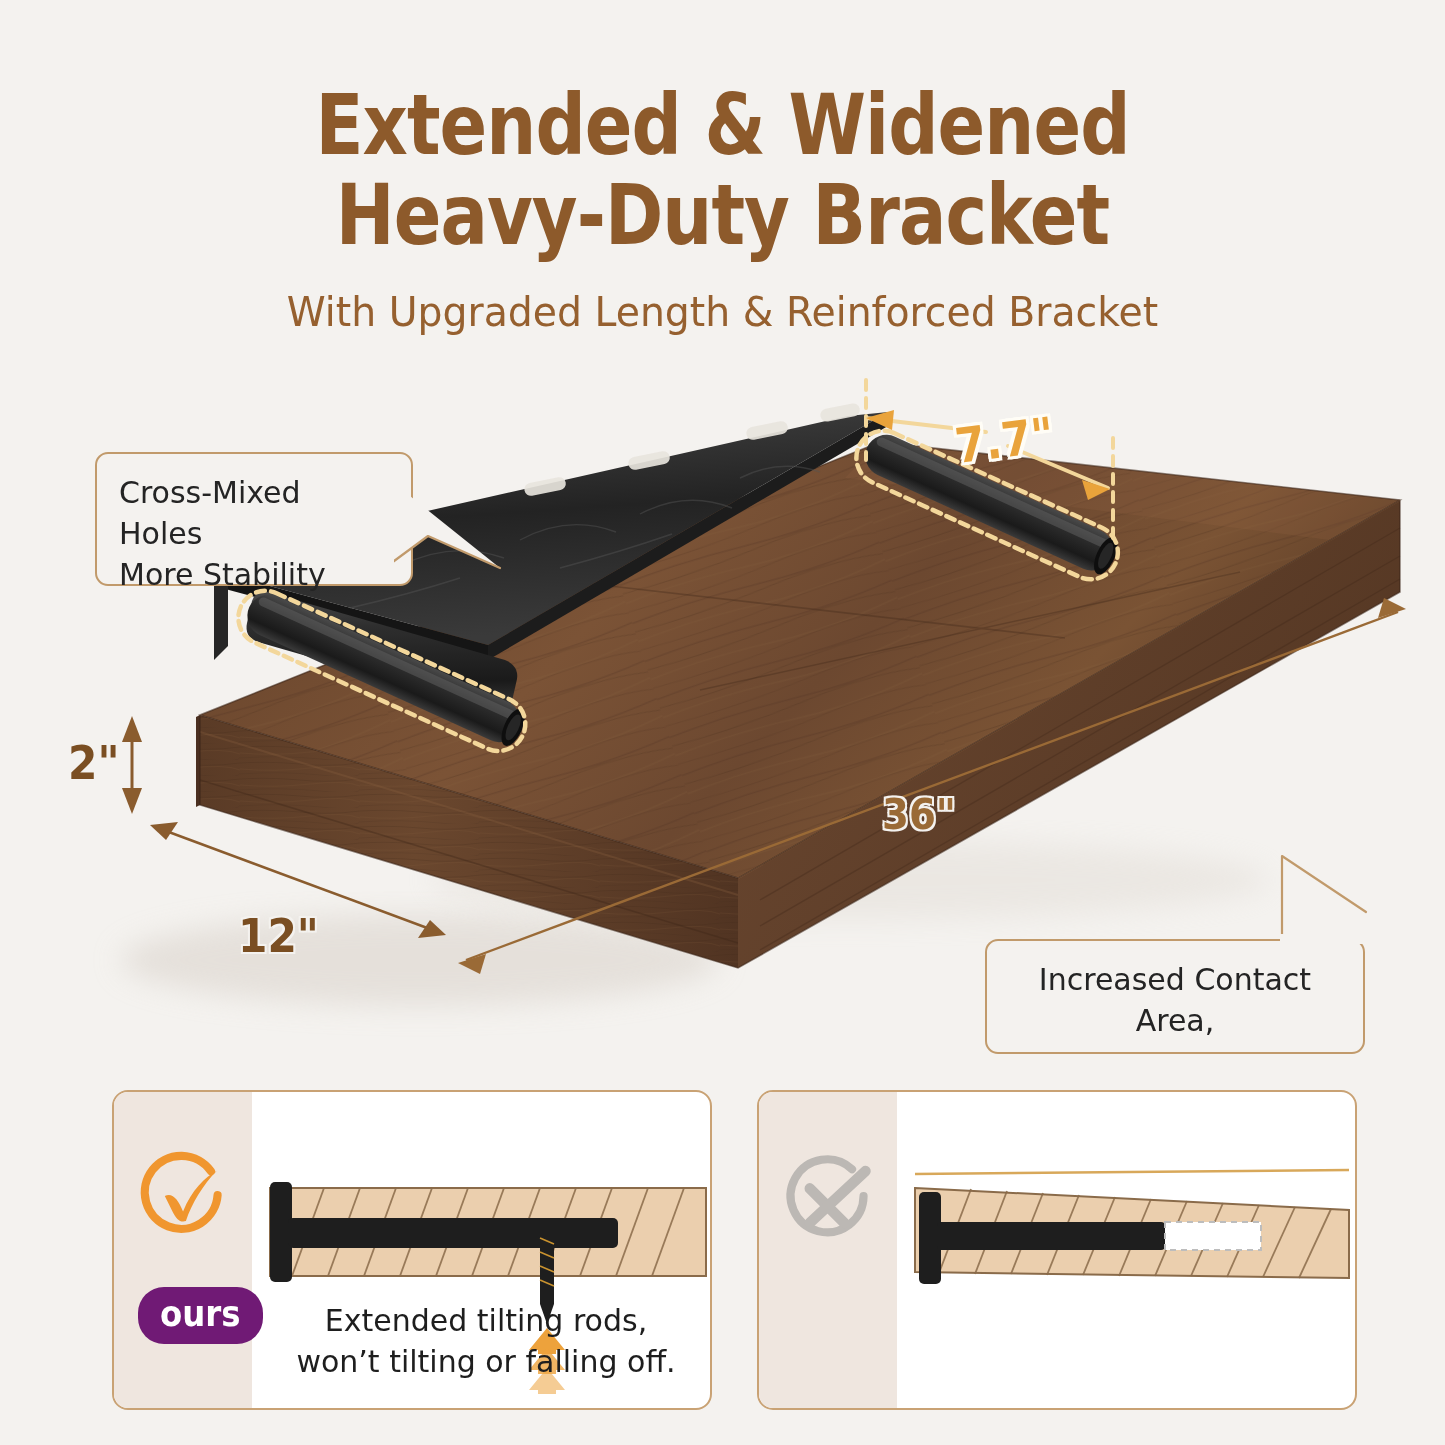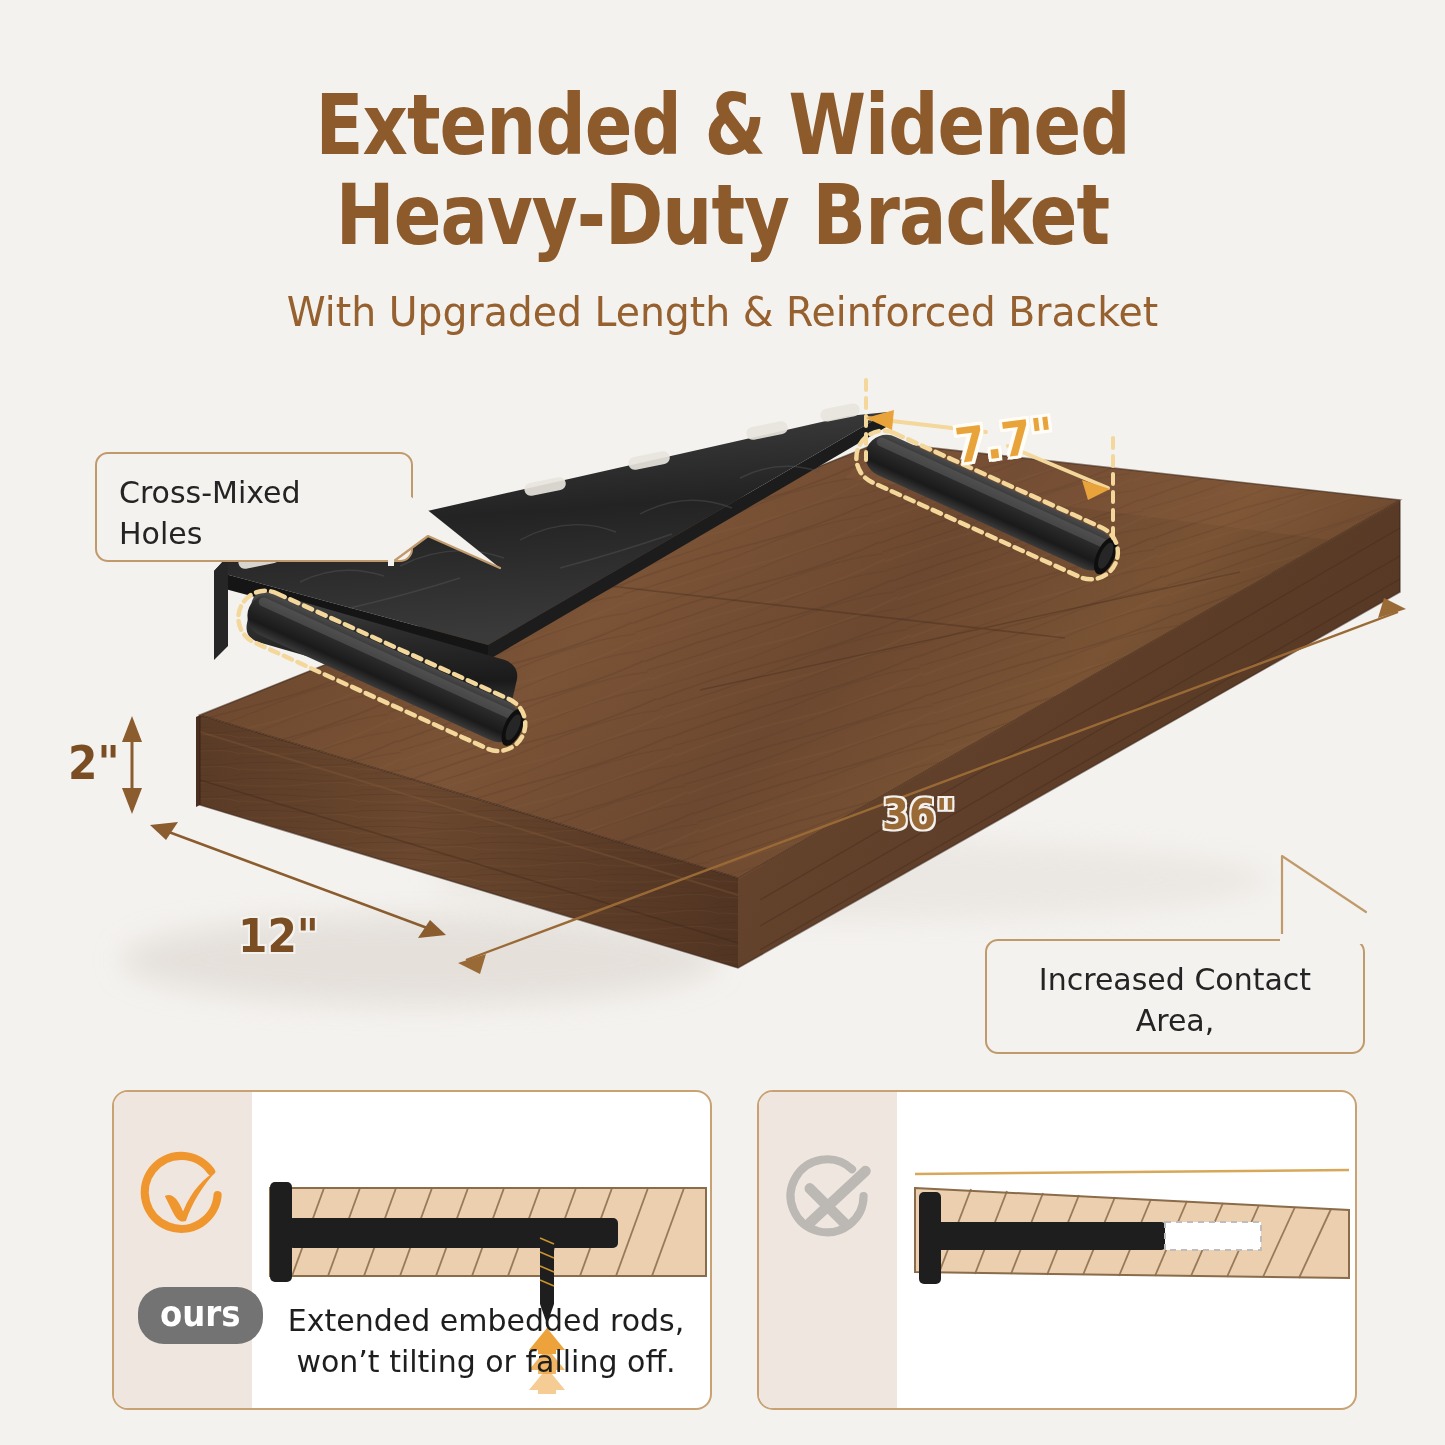--- a/index.html
+++ b/index.html
@@ -45,21 +45,21 @@
     border-radius:13px;
     color:#242424;
     font-size:30px;
     line-height:41px;
     font-family:"DejaVu Sans","Liberation Sans",sans-serif;
     box-sizing:border-box;
     text-align:center;
     padding:18px 20px 20px 20px;
     z-index:9;
   }
-  #callout-holes{left:95px;top:452px;width:318px;height:110px;text-align:left;padding-left:22px;}
+  #callout-holes{left:95px;top:452px;width:318px;height:134px;text-align:left;padding-left:22px;}
   #callout-load{left:985px;top:915px;width:380px;height:115px;margin-top:24px;}
 
   .tail{position:absolute;z-index:10;pointer-events:none;}
 
   
   .dim{
     position:absolute;
     font-weight:bold;
     font-family:"DejaVu Sans Condensed","Liberation Sans",sans-serif;
     z-index:8;
@@ -88,21 +88,21 @@
     position:absolute;left:0;top:0;width:138px;height:100%;
     background:#EFE6DF;
   }
   .panel-icon{position:absolute;left:22px;top:58px;width:96px;height:96px;}
   .badge{
     position:absolute;left:14px;top:195px;
     padding:7px 22px 10px 22px;border-radius:26px;
     color:#fff;font-size:36px;font-weight:bold;line-height:40px;
     font-family:"DejaVu Sans Condensed","Liberation Sans",sans-serif;
   }
-  #badge-ours{background:#737373;left:24px;}
+  #badge-ours{background:#701a75;left:24px;}
   #badge-others{background:#AAA6A2;left:14px;}
   .panel-caption{
     position:absolute;left:152px;top:208px;width:440px;
     text-align:center;color:#1E1E1E;
     font-size:30px;line-height:41px;
     font-family:"DejaVu Sans","Liberation Sans",sans-serif;
   }
   .panel-diagram{position:absolute;left:138px;top:0;width:462px;height:320px;}
 </style>
 </head>
@@ -319,20 +319,21 @@
       </g>
     </svg>
   </div>
 
   <svg class="tail" style="left:388px;top:478px;" width="130" height="108">
     <path d="M2 2 L2 86 L40 58 L112 90" fill="#F4F2EF" stroke="#C19A6B" stroke-width="2.2" stroke-linejoin="round" stroke-linecap="round"></path>
     <rect x="0" y="0" width="6" height="88" fill="#F4F2EF"></rect>
   </svg>
   <div class="callout" id="callout-holes">
     <div>Cross-Mixed Holes</div>
+    <div>More Stability</div>
   </div>
 
   <svg class="tail" style="left:1240px;top:846px;" width="140" height="100">
     <path d="M42 96 L42 10 L126 66" fill="#F4F2EF" stroke="#C19A6B" stroke-width="2.2" stroke-linejoin="round" stroke-linecap="round"></path>
     <rect x="40" y="88" width="96" height="10" fill="#F4F2EF"></rect>
   </svg>
   <div class="callout" id="callout-load">
     <div>Increased Contact Area,</div>
   </div>
 
@@ -387,21 +388,21 @@
       </g>
 
       <g fill="#EDA23C">
         <polygon points="295,236 313,258 304,258 304,262 286,262 286,258 277,258"></polygon>
         <polygon points="295,256 313,278 304,278 304,282 286,282 286,278 277,278" opacity="0.8"></polygon>
         <polygon points="295,276 313,298 304,298 304,302 286,302 286,298 277,298" opacity="0.55"></polygon>
       </g>
     </svg>
 
     <div class="panel-caption">
-      <div>Extended embedded rods,</div>
+      <div>Extended tilting rods,</div>
       <div>won’t tilting or falling off.</div>
     </div>
   </div>
 
   <div class="panel" id="panel-others">
     <div class="panel-side"></div>
 
     <svg class="panel-icon" viewBox="0 0 100 100">
       <path d="M74 20 A38 38 0 1 0 86 48" fill="none" stroke="#BCB8B4" stroke-width="8.5" stroke-linecap="round"></path>
       <path d="M30 40 L66 76" stroke="#BCB8B4" stroke-width="11" stroke-linecap="round"></path>

